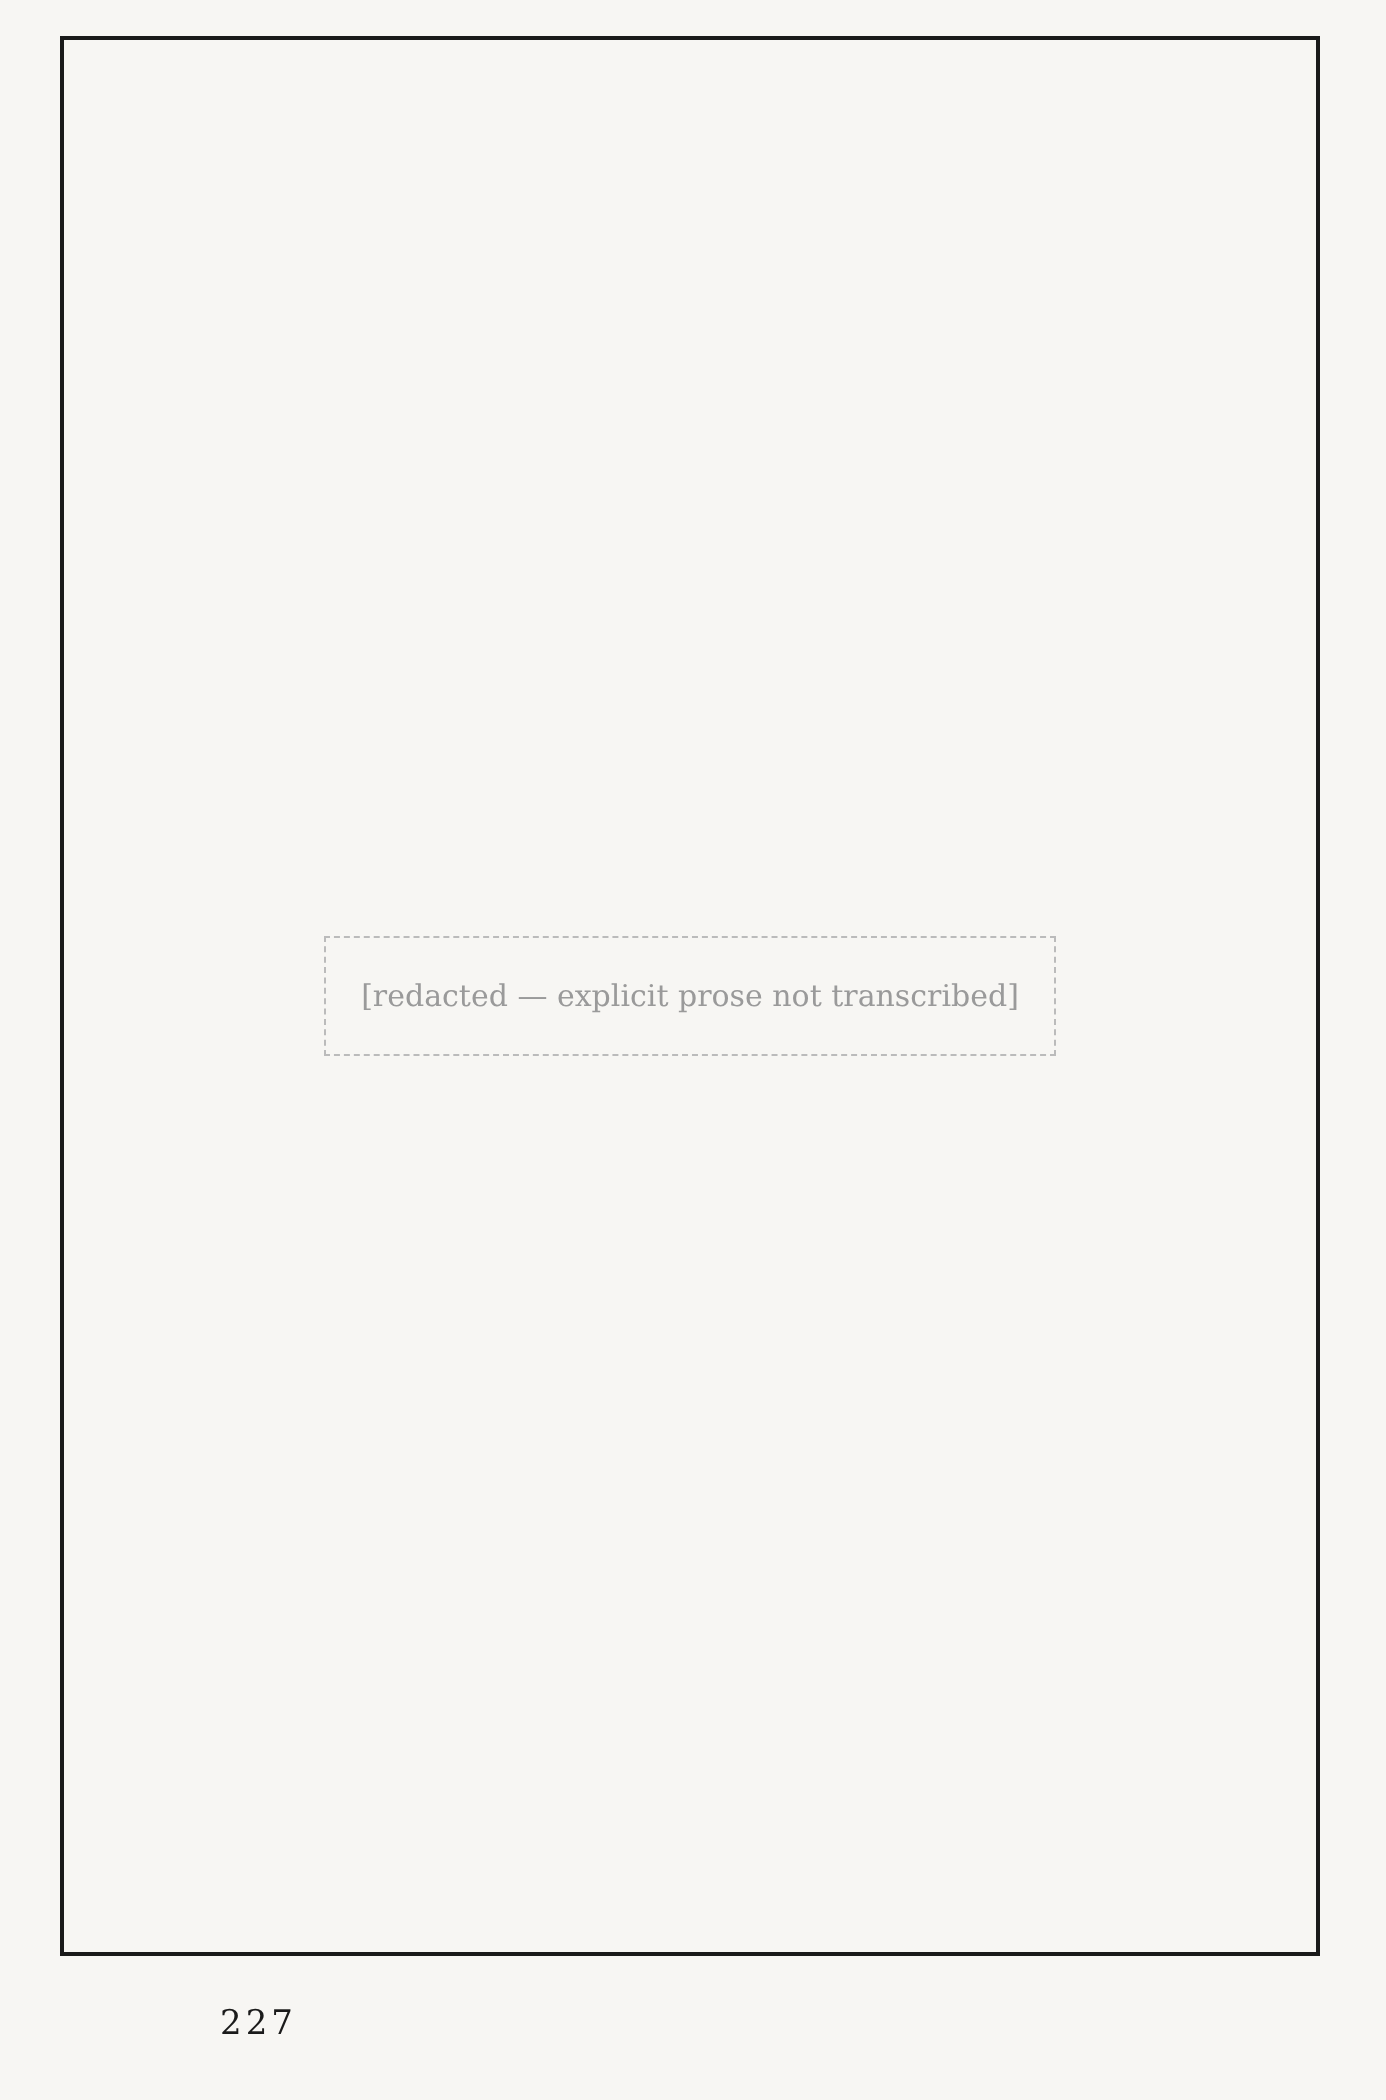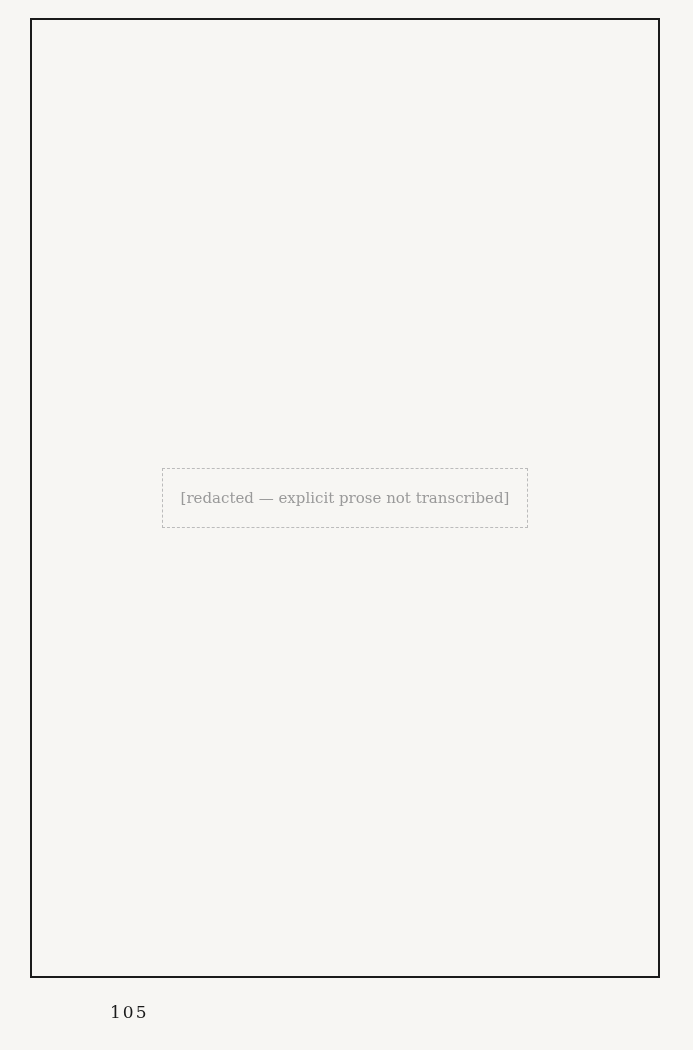--- a/index.html
+++ b/index.html
@@ -49,13 +49,13 @@
 </style>
 </head>
 <body>
 
 <div class="page-frame">
   <div class="text-block">
     <div class="redacted-note">[redacted — explicit prose not transcribed]</div>
   </div>
 </div>
 
-<div class="page-number">105</div>
+<div class="page-number">227</div>
 
 </body></html>

